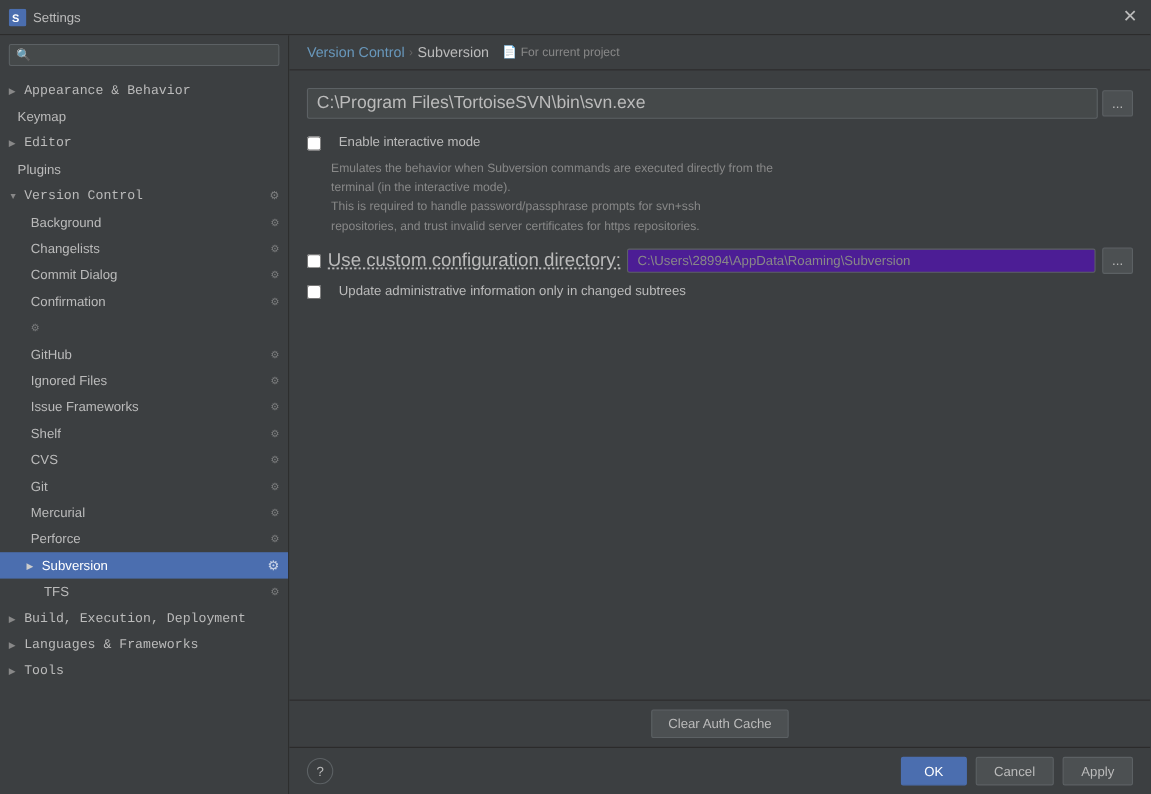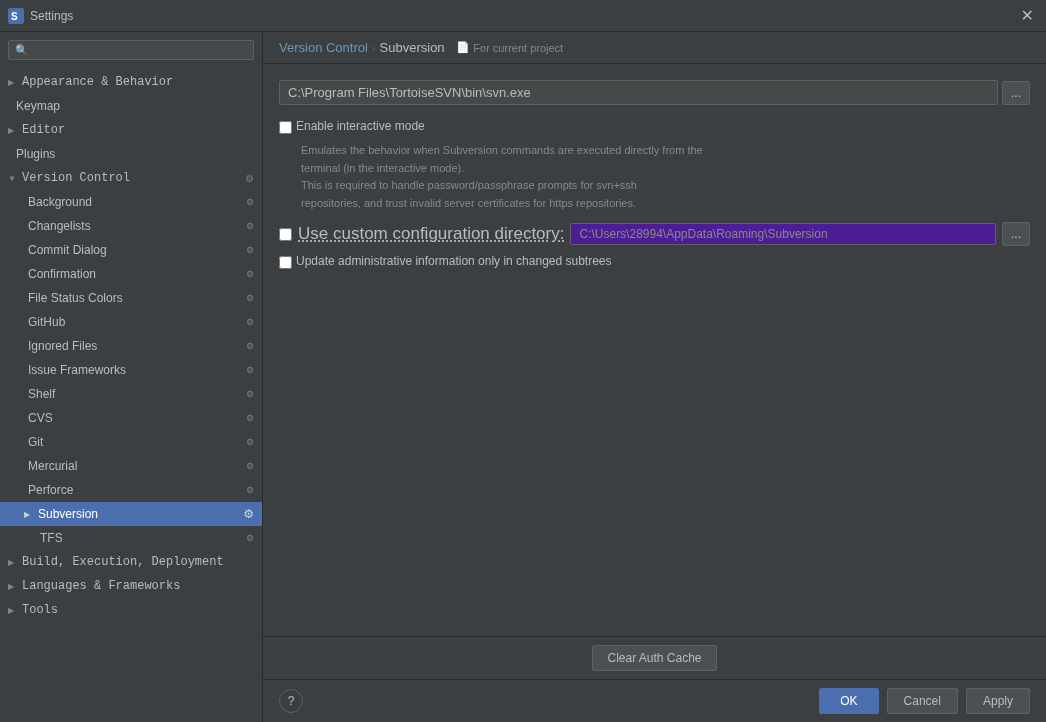--- a/index.html
+++ b/index.html
@@ -190,41 +190,41 @@
       align-items: center;
       gap: 4px;
       margin-bottom: 14px;
     }
     .path-input {
       flex: 1;
       background: #45494a;
       border: 1px solid #5c6164;
       color: #bbbbbb;
       padding: 4px 8px;
-      font-size: 13px;
+      font-size: 16px;
       border-radius: 2px;
       outline: none;
     }
     .dots-btn {
       background: #4c5052;
       border: 1px solid #5c6164;
       color: #bbbbbb;
       padding: 4px 8px;
       cursor: pointer;
       border-radius: 2px;
       font-size: 12px;
       min-width: 28px;
       text-align: center;
     }
 
     
     .checkbox-row {
       display: flex;
       align-items: flex-start;
-      gap: 4px;
+      gap: 16px;
       margin-bottom: 8px;
     }
     .checkbox-row input[type="checkbox"] {
       margin-top: 2px;
       cursor: pointer;
       accent-color: #4b6eaf;
       flex-shrink: 0;
     }
     .checkbox-label {
       color: #bbbbbb;
@@ -401,21 +401,20 @@
           <span class="child-label">Commit Dialog</span>
           <span class="ext-icon">⚙</span>
         </div>
 
         <div class="tree-child">
           <span class="child-label">Confirmation</span>
           <span class="ext-icon">⚙</span>
         </div>
 
         <div class="tree-child">
-          <span class="child-label">File Status Colors</span>
           <span class="ext-icon">⚙</span>
         </div>
 
         <div class="tree-child">
           <span class="child-label">GitHub</span>
           <span class="ext-icon">⚙</span>
         </div>
 
         <div class="tree-child">
           <span class="child-label">Ignored Files</span>

